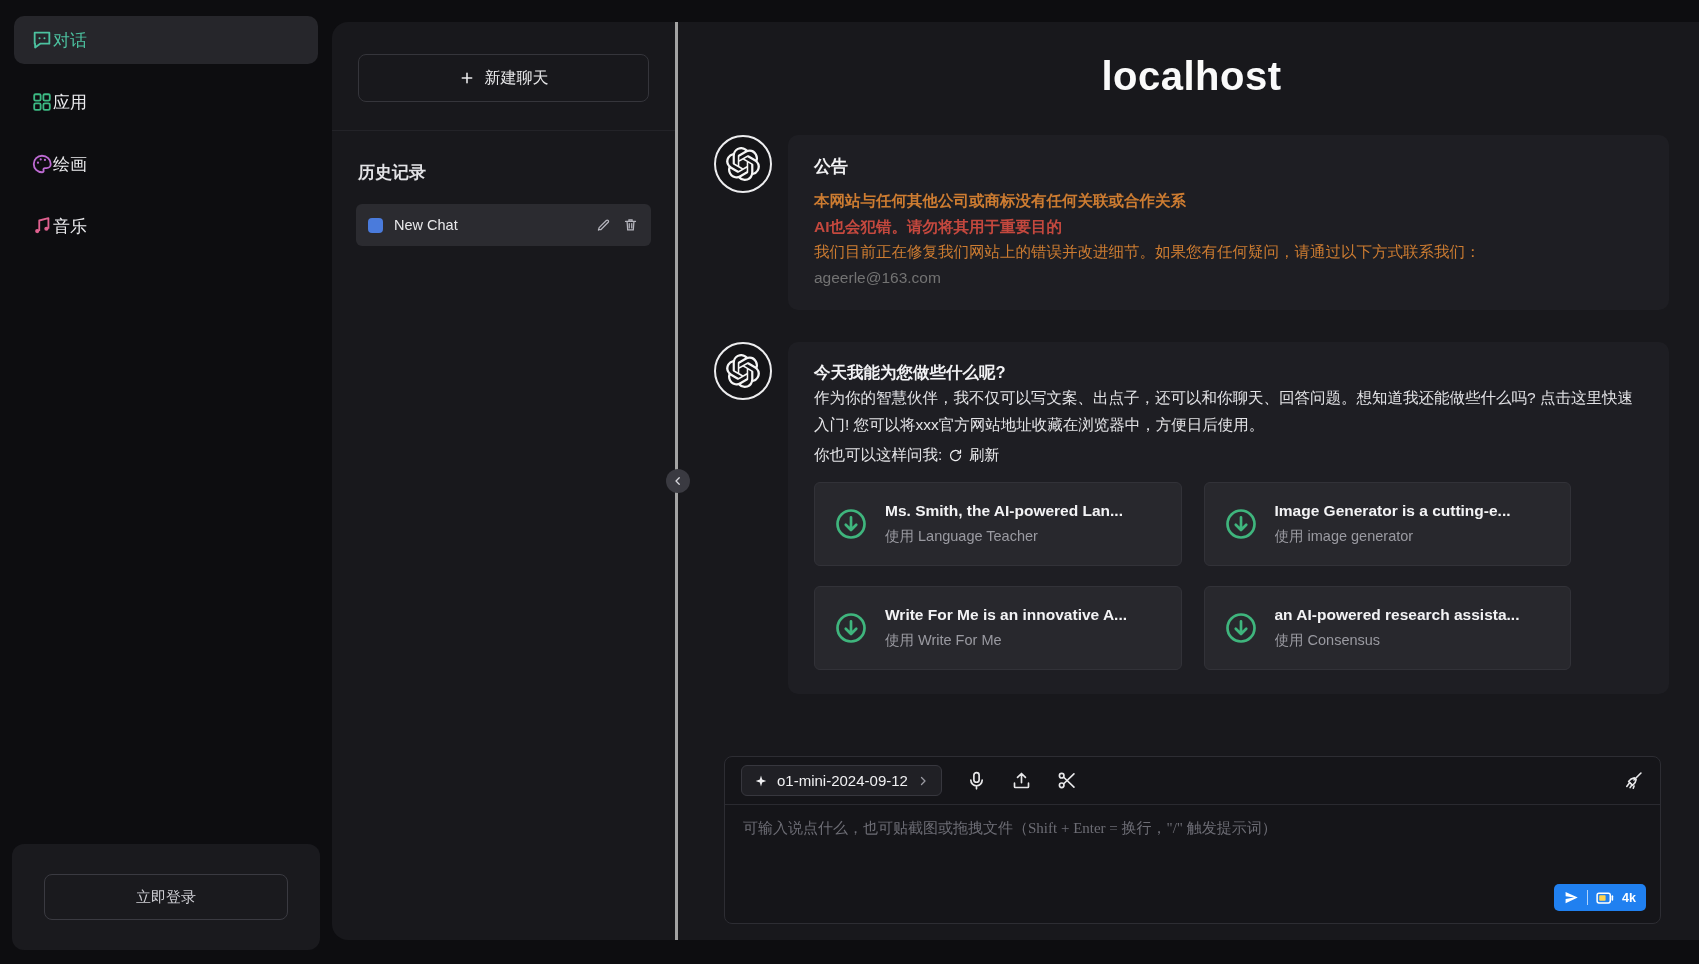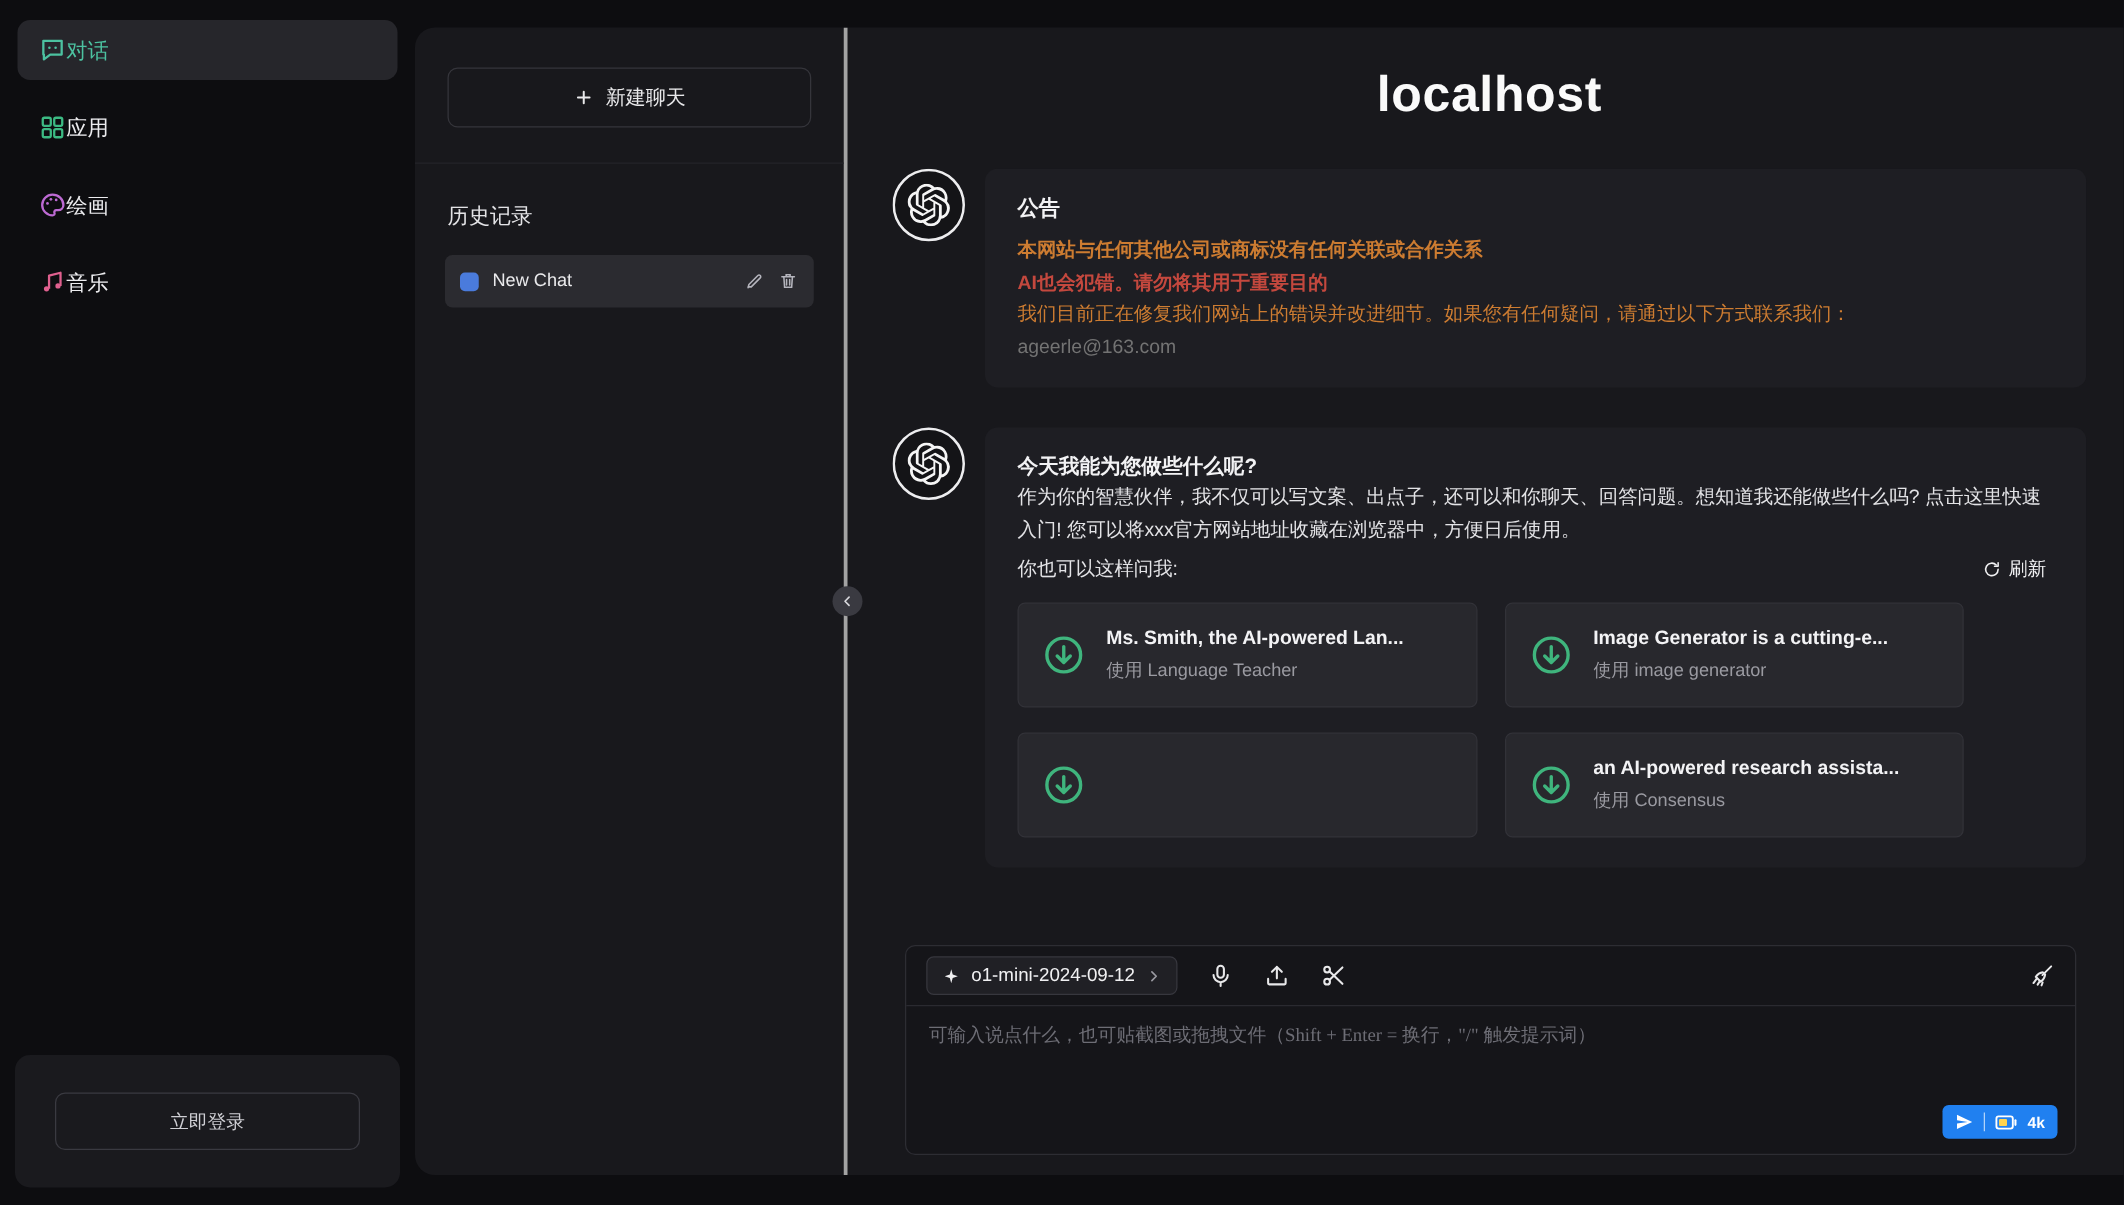--- a/index.html
+++ b/index.html
@@ -45,21 +45,21 @@
   
   .chat-list { width:346px; flex:none; border-right:3px solid #a3a3a3; display:flex; flex-direction:column; }
   .new-chat-wrap { padding:32px 26px 28px; border-bottom:1px solid #232328; }
   .new-chat-btn {
     width:100%; height:48px; border:1px solid #35353b; border-radius:8px;
     background:transparent; color:#e8e8ea; font-size:16px; cursor:pointer;
     display:flex; align-items:center; justify-content:center; gap:10px;
     font-family:inherit;
   }
   .new-chat-btn svg { width:16px; height:16px; stroke:#e8e8ea; }
-  .history-title { margin:30px 26px 20px; font-size:17px; color:#e3e3e6; }
+  .history-title { margin:30px 26px 20px; font-size:17px; color:#e3e3e6;font-weight:bold; }
   .history-item {
     margin:0 24px; height:42px; background:#2b2b30; border-radius:6px;
     display:flex; align-items:center; gap:11px; padding:0 12px; cursor:pointer;
   }
   .chat-square { width:15px; height:15px; border-radius:4px; background:#4a7bdc; flex:none; }
   .history-name { flex:1; font-size:14.5px; color:#eaeaec; white-space:nowrap; overflow:hidden; }
   .h-ic { width:16px; height:16px; background:none; border:none; padding:0; cursor:pointer; color:#b5b5bd; display:flex; }
   .h-ic svg { width:15px; height:15px; stroke:currentColor; }
 
   
@@ -78,21 +78,21 @@
 
   .ann-heading { font-size:17px; font-weight:700; margin-bottom:10px; color:#f2f2f4; }
   .ann-line { font-size:15.5px; line-height:1.65; }
   .c-warn-bold { color:#cd7c31; font-weight:700; }
   .c-err { color:#c4483e; font-weight:600; }
   .c-warn { color:#cd7c31; }
   .email-link { color:#737373; text-decoration:none; }
 
   .wel-heading { font-size:16.5px; font-weight:700; margin-bottom:0; color:#f2f2f4; }
   .wel-body { font-size:15.5px; line-height:1.75; color:#e3e3e6; }
-  .hint-row { display:flex; justify-content:space-between; align-items:center; margin-top:6px;gap:11px; }
+  .hint-row { display:flex; justify-content:flex-start; align-items:center; margin-top:6px; }
   .hint-text { font-size:15.5px; color:#e3e3e6; }
   .refresh-btn {
     display:flex; align-items:center; gap:6px; background:none; border:none;
     color:#f0f0f2; font-size:15px; cursor:pointer; font-family:inherit;
   }
   .refresh-btn svg { width:15px; height:15px; stroke:#f0f0f2; }
 
   .sugg-grid { display:grid; grid-template-columns:1fr 1fr; gap:20px 22px; margin:16px 72px 4px 0; }
   .sugg-card {
     background:#28282d; border:1px solid #323238; border-radius:6px; height:84px;
@@ -290,20 +290,24 @@
                 <div class="sugg-sub">使用 image generator</div>
               </span>
             </div>
             <div class="sugg-card">
               <span class="sugg-icon">
                 <svg viewBox="0 0 24 24" fill="none" stroke-width="1.8" stroke-linecap="round" stroke-linejoin="round">
                     <circle cx="12" cy="12" r="9"></circle>
                     <path d="M12 7.5v8M8.5 12.5L12 16l3.5-3.5"></path>
                   </svg>
               </span>
+              <span class="sugg-text">
+                <div class="sugg-title">Write For Me is an innovative A...</div>
+                <div class="sugg-sub">使用 Write For Me</div>
+              </span>
             </div>
             <div class="sugg-card">
               <span class="sugg-icon">
                 <svg viewBox="0 0 24 24" fill="none" stroke-width="1.8" stroke-linecap="round" stroke-linejoin="round">
                     <circle cx="12" cy="12" r="9"></circle>
                     <path d="M12 7.5v8M8.5 12.5L12 16l3.5-3.5"></path>
                   </svg>
               </span>
               <span class="sugg-text">
                 <div class="sugg-title">an AI-powered research assista...</div>

